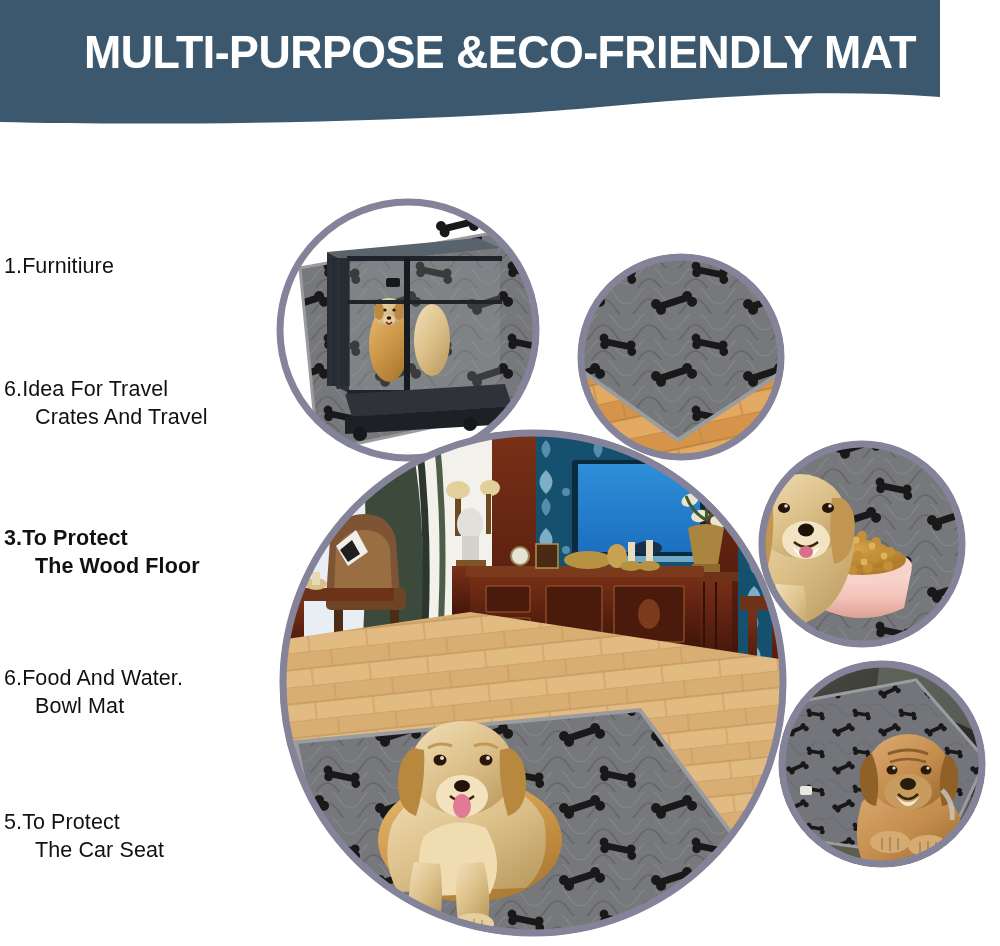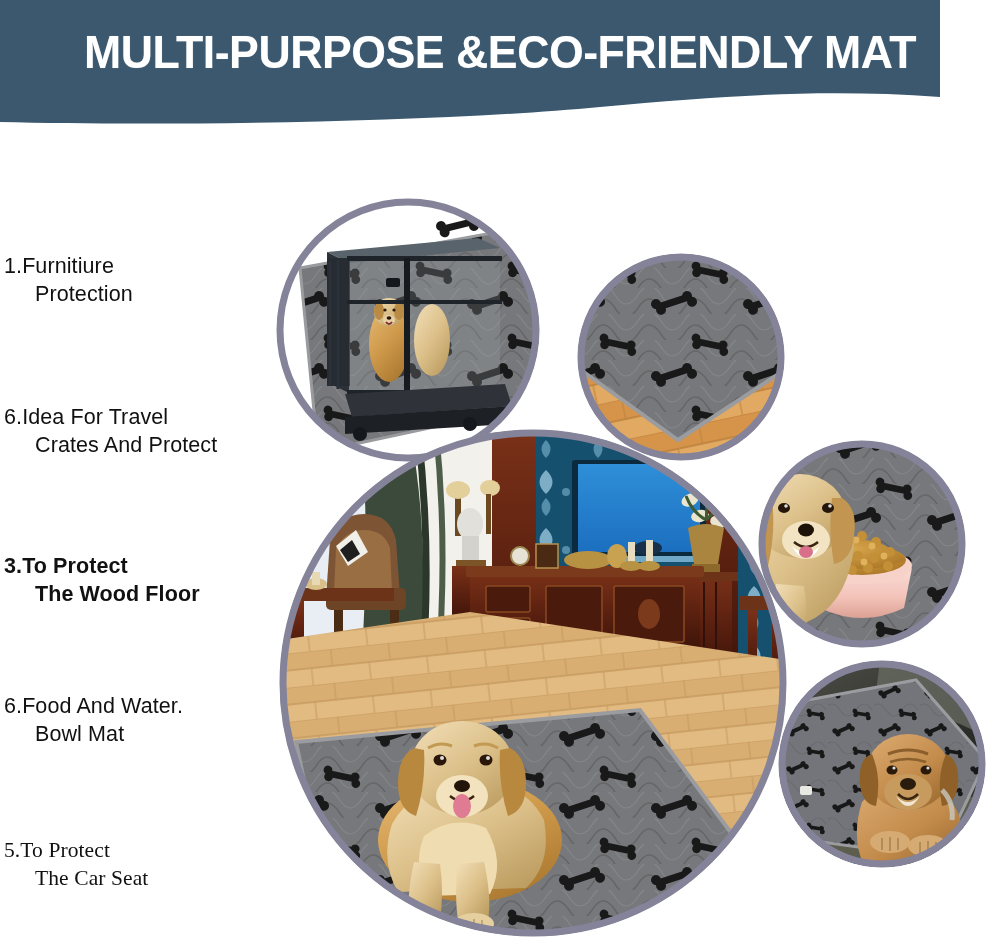--- a/index.html
+++ b/index.html
@@ -51,39 +51,38 @@
   <svg id="header-shape" width="1000" height="130" viewBox="0 0 1000 130">
     <path d="M0,0 L1000,0 L1000,102 C860,88 760,92 600,107 C430,123 160,126 0,122 Z" fill="#3b586f"></path>
   </svg>
   <div id="header-title">MULTI-PURPOSE &amp;ECO-FRIENDLY MAT</div>
 </div>
 
 <div id="feature-list">
 
   <div class="feature-item" style="margin-top:14px;">
     <span class="l1">1.Furnitiure</span>
-    <span class="l2">Protection</span>
   </div>
 
   <div class="feature-item" style="margin-top:95px;">
     <span class="l1">6.Idea For Travel</span>
-    <span class="l2">Crates And Protect</span>
+    <span class="l2">Crates And Travel</span>
   </div>
 
   <div class="feature-item" style="margin-top:93px;font-weight:bold;">
     <span class="l1">3.To Protect</span>
     <span class="l2">The Wood Floor</span>
   </div>
 
   <div class="feature-item" style="margin-top:84px;">
     <span class="l1">6.Food And Water.</span>
     <span class="l2">Bowl Mat</span>
   </div>
 
-  <div class="feature-item" style="margin-top:88px;font-family:Liberation Serif, serif;">
+  <div class="feature-item" style="margin-top:88px;">
     <span class="l1">5.To Protect</span>
     <span class="l2">The Car Seat</span>
   </div>
 
 </div>
 
 <div id="collage">
 
   <svg width="1000" height="946" viewBox="0 0 1000 946">
     <defs>

